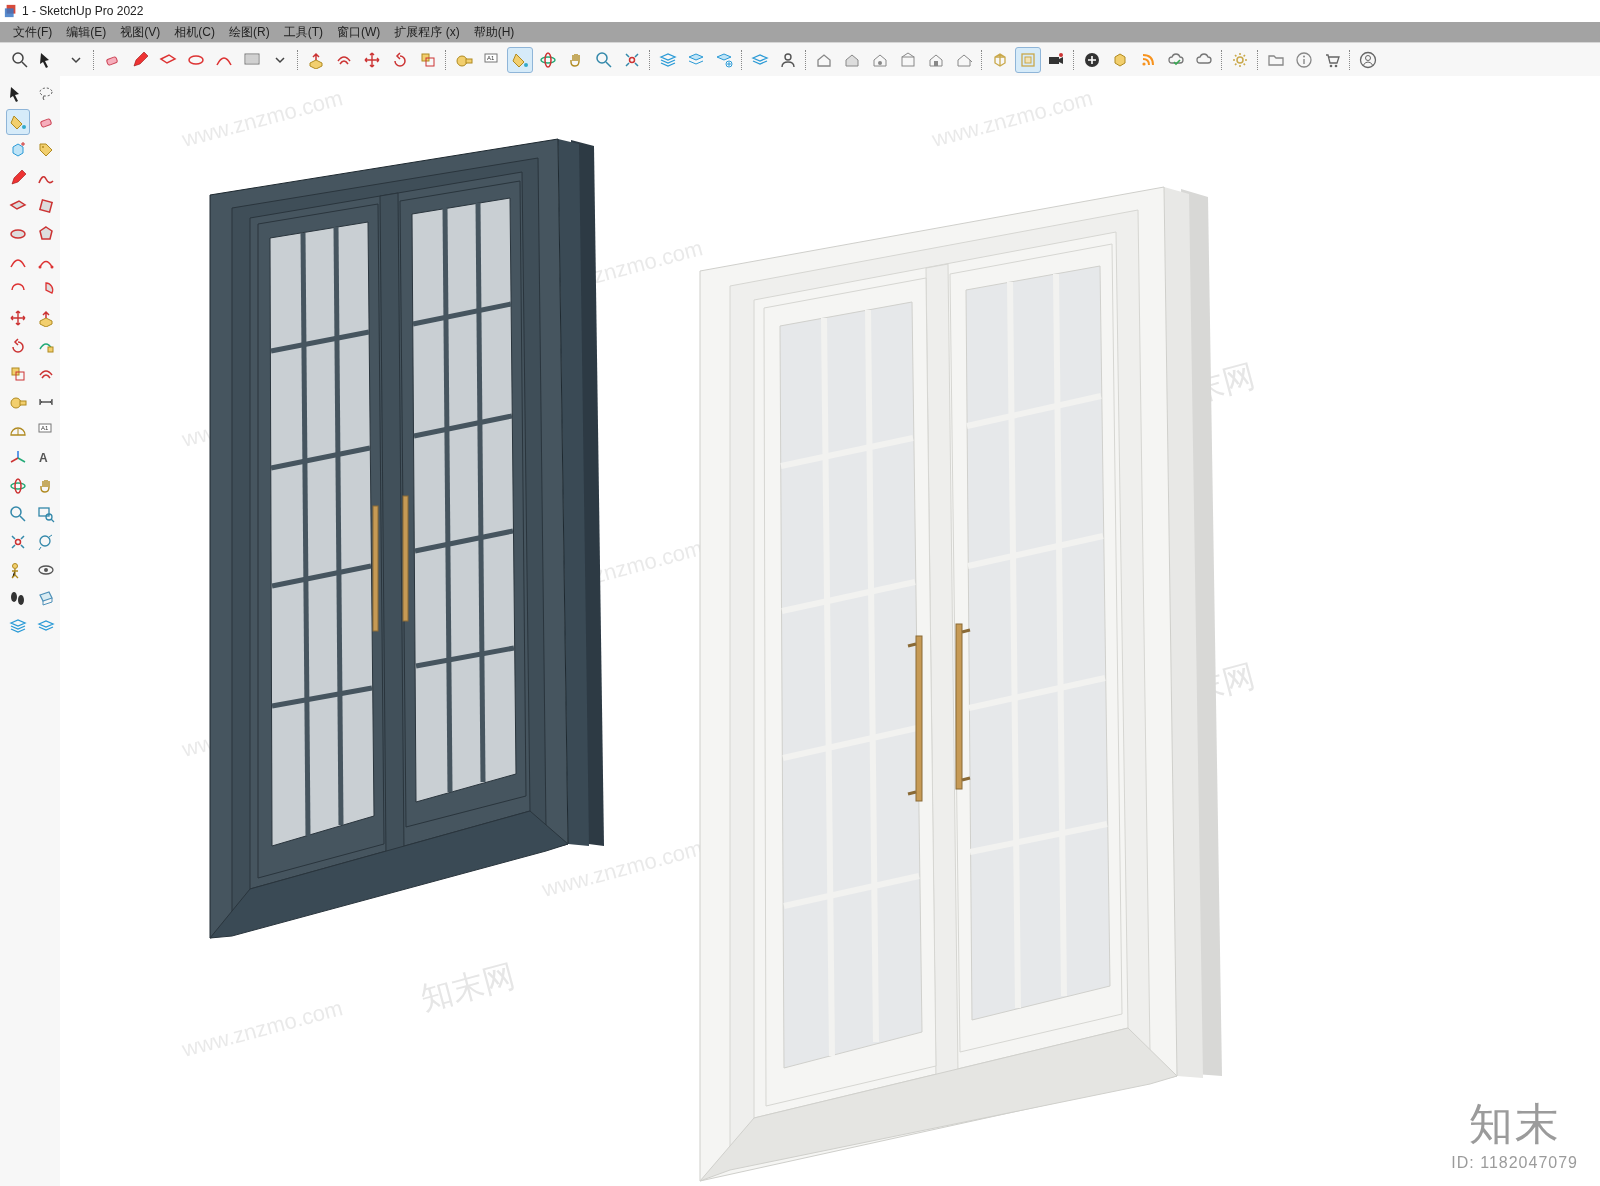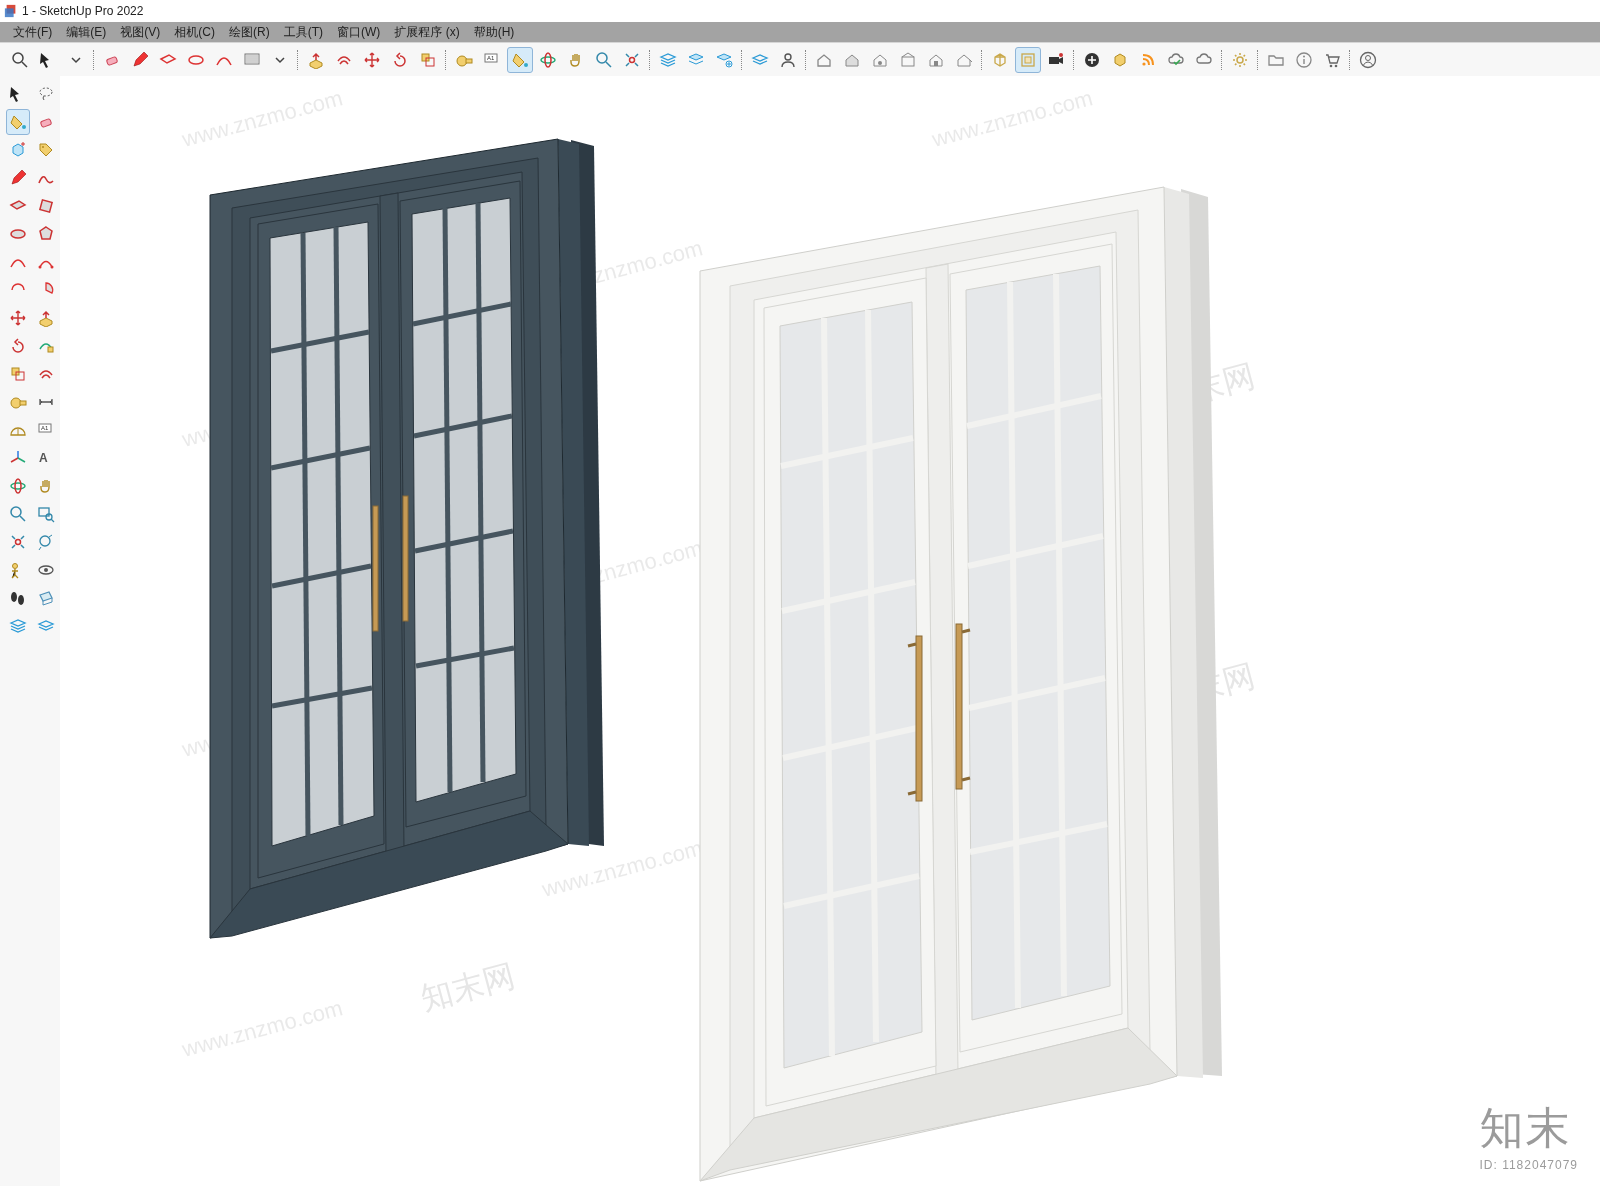--- a/index.html
+++ b/index.html
@@ -24,23 +24,23 @@
   .wm3{left:120px;top:330px;transform:rotate(-15deg)}
   .wm4{left:870px;top:330px;transform:rotate(-15deg)}
   .wm5{left:120px;top:640px;transform:rotate(-15deg)}
   .wm6{left:870px;top:640px;transform:rotate(-15deg)}
   .wm7{left:120px;top:940px;transform:rotate(-15deg)}
   .wm8{left:870px;top:940px;transform:rotate(-15deg)}
   .wm9{left:480px;top:180px;transform:rotate(-15deg)}
   .wm10{left:480px;top:480px;transform:rotate(-15deg)}
   .wm11{left:480px;top:780px;transform:rotate(-15deg)}
   .wm-cn{position:absolute;font-size:32px;color:#b8b8b8;opacity:.35;transform:rotate(-15deg);user-select:none;pointer-events:none}
-  .corner-brand{position:absolute;right:22px;bottom:14px;text-align:left;color:#8a8a8a;opacity:.85}
+  .corner-brand{position:absolute;right:22px;bottom:14px;text-align:center;color:#8a8a8a;opacity:.85}
   .corner-brand .cn{font-size:44px;font-weight:500;letter-spacing:2px}
-  .corner-brand .en{font-size:12px;letter-spacing:1px}
+  .corner-brand .en{font-size:16px;letter-spacing:1px}
   .doors{position:absolute;left:0;top:0;width:100%;height:100%}
 </style>
 </head>
 <body>
 
 <div class="titlebar">
   <span class="app-icon">
     <svg viewBox="0 0 16 16" width="14" height="14">
         <rect x="3" y="1" width="10" height="10" fill="#d74a3b"></rect>
         <rect x="1" y="5" width="10" height="10" fill="#3a77c4" fill-opacity=".85"></rect>

